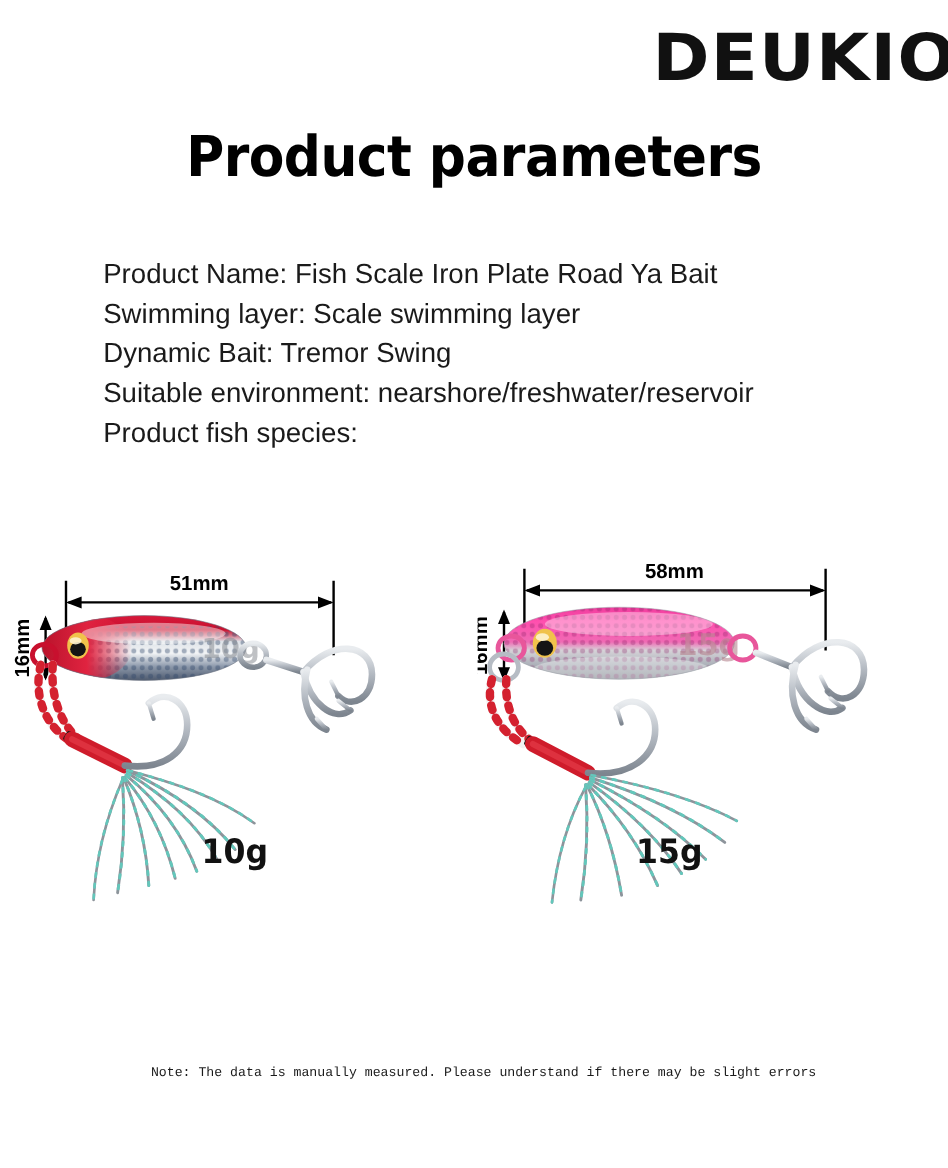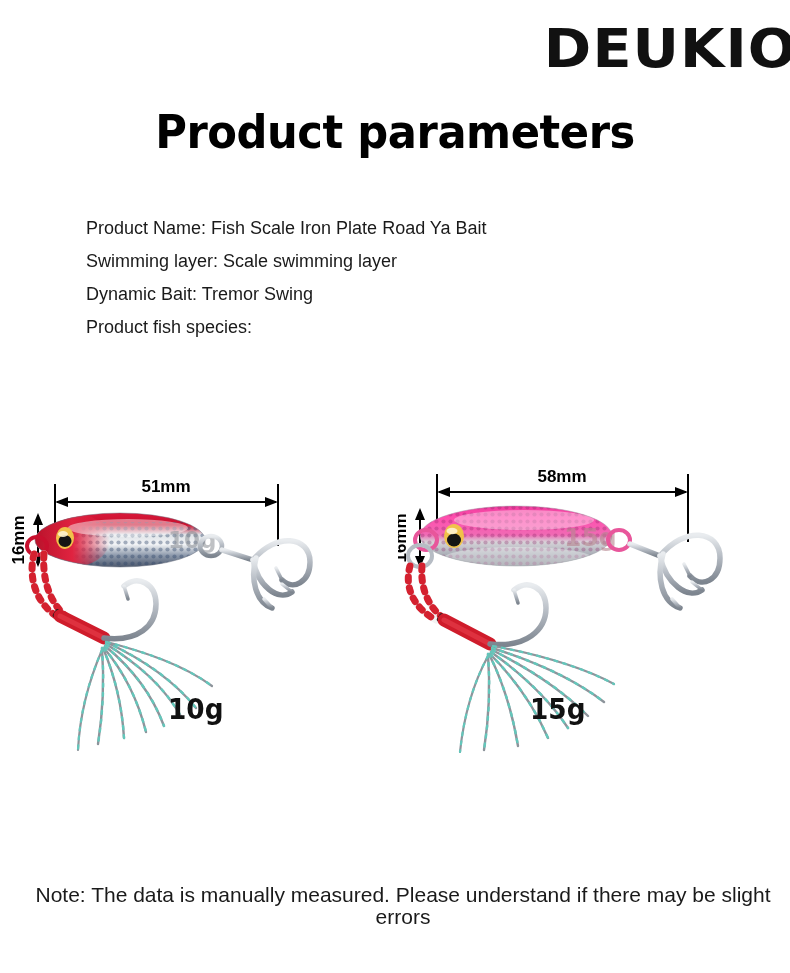--- a/index.html
+++ b/index.html
@@ -63,21 +63,21 @@
   }
 
   
   .spec-list {
     position: absolute;
     left: 86px;
     top: 212px;
     width: 640px;
   }
   .spec-line {
-    font-size: 18px;
+    font-size: 23px;
     line-height: 33px;
     color: #1a1a1a;
     white-space: nowrap;
   }
 
   
   .figures {
     position: absolute;
     left: 0;
     top: 462px;
@@ -109,41 +109,43 @@
   }
   .cap-a { left: 168px; top: 694px; }
   .cap-b { left: 530px; top: 694px; }
 
   
   .footer-note {
     position: absolute;
     left: 16px; right: 0;
     top: 884px;
     text-align: center;
-    font-size: 21px;
+    font-size: 11px;
     line-height: 22px;
     color: #1a1a1a;
+    font-family: Liberation Mono, monospace;
   }
 </style>
 </head>
 <body>
 
 <div class="brand">
   <span class="brand-word">
     <span>DEUKIO</span>
     <span class="brand-reg">®</span>
   </span>
 </div>
 
 <div class="page-title">Product parameters</div>
 
 <div class="spec-list">
   <div class="spec-line">Product Name: Fish Scale Iron Plate Road Ya Bait</div>
   <div class="spec-line">Swimming layer: Scale swimming layer</div>
   <div class="spec-line">Dynamic Bait: Tremor Swing</div>
+  <div class="spec-line">Suitable environment: nearshore/freshwater/reservoir</div>
   <div class="spec-line">Product fish species:</div>
 </div>
 
 <div class="figures">
 
   <div class="figure fig-a">
     <svg class="fig-svg" width="380" height="300" viewBox="0 0 380 300">
       <defs>
 
         <linearGradient id="bodyA" x1="0" y1="0" x2="0" y2="1">

